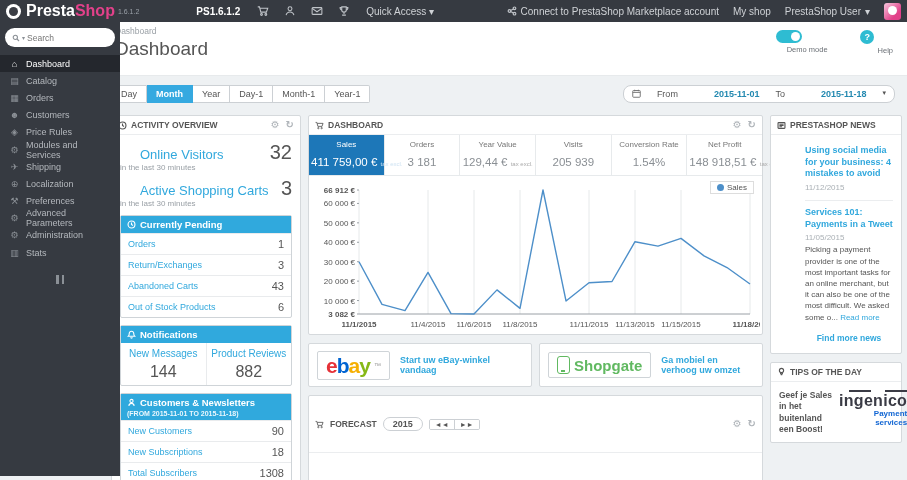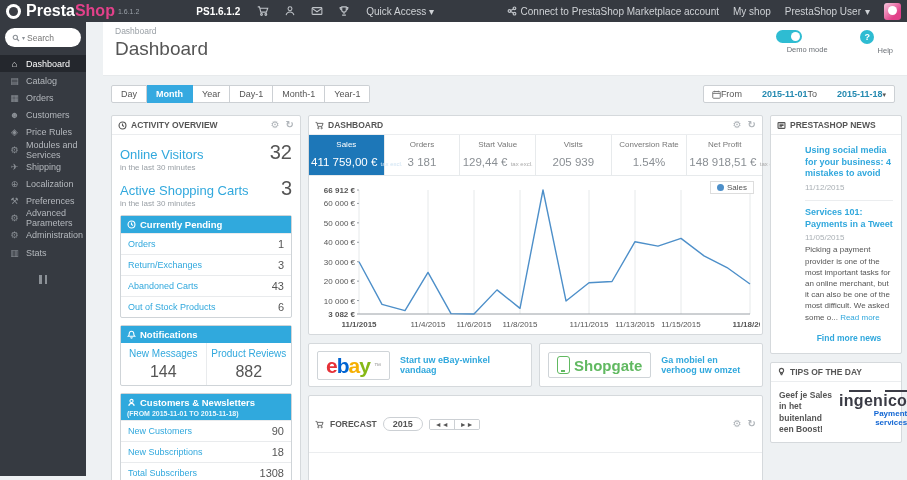--- a/index.html
+++ b/index.html
@@ -18,21 +18,21 @@
   .tb-icon { width:13px; height:13px; display:inline-flex; align-items:center; justify-content:center; cursor:pointer; }
   .tb-icon svg { width:12px; height:12px; stroke:#c0c4c9; fill:none; stroke-width:1.4; }
   .quick-access { margin-left:16px; cursor:pointer; }
   .tb-right { margin-left:auto; display:flex; align-items:center; gap:14px; }
   .tb-link { display:flex; align-items:center; gap:4px; cursor:pointer; }
   .tb-link svg { width:10px; height:10px; stroke:#c0c4c9; fill:none; stroke-width:1.4; }
   .user-avatar { width:17px; height:17px; border-radius:3px; background:linear-gradient(135deg,#f7c8dd 0%,#e2418a 70%); position:relative; flex:none; cursor:pointer; }
   .user-avatar::after { content:""; position:absolute; left:4px; top:3px; width:9px; height:9px; border-radius:50%; background:#fff; }
 
   
-  .sidebar { position:absolute; left:0; top:22px; bottom:4px; width:86px; background:#363a41; z-index:4; }
+  .sidebar { position:absolute; left:0; top:22px; bottom:4px; width:120px; background:#363a41; z-index:4; }
   .search-wrap { padding:6px 5px 8px; }
   .search-box { background:#fff; border-radius:11px; height:19px; display:flex; align-items:center; padding:0 7px; gap:2px; }
   .search-box svg { width:8px; height:8px; stroke:#8b9096; fill:none; stroke-width:1.6; flex:none; }
   .search-caret { font-size:6px; color:#8b9096; flex:none; }
   .search-box input { border:none; outline:none; width:100%; font-size:8.5px; color:#666; background:transparent; font-family:inherit; }
   .menu-item { display:flex; align-items:center; gap:6px; padding:4px 6px 4px 9px; font-size:9px; color:#b4b8bd; cursor:pointer; height:17.2px; }
   .menu-item .mi-icon { width:11px; text-align:center; font-size:9px; color:#8b9096; flex:none; }
   .menu-item.active { background:#24272d; color:#fff; }
   .menu-item.active .mi-icon { color:#fff; }
   .collapse-btn { margin:14px auto 0; width:12px; display:flex; gap:3px; justify-content:center; cursor:pointer; }
@@ -49,40 +49,40 @@
   .toggle { width:26px; height:13px; border-radius:7px; background:#2ebcd2; position:relative; margin:0 auto; }
   .toggle::after { content:""; position:absolute; right:2px; top:2px; width:9px; height:9px; border-radius:50%; background:#fff; }
   .help-bubble { width:14px; height:14px; border-radius:50%; background:#2ebcd2; color:#fff; font-size:9px; font-weight:bold; line-height:14px; margin:0 auto; }
 
   .toolbar { display:flex; align-items:center; justify-content:space-between; padding:9px 12px 0 8px; }
   .range-group { display:flex; }
   .range-btn { background:#fff; border:1px solid #ccd0d4; border-left-width:0; padding:3px 9px; font-size:9px; color:#555; cursor:pointer; }
   .range-btn:first-child { border-left-width:1px; border-radius:2px 0 0 2px; }
   .range-btn:last-child { border-radius:0 2px 2px 0; }
   .range-btn.active { background:#35a9e0; border-color:#35a9e0; color:#fff; font-weight:bold; }
-  .date-picker { background:#fff; border:1px solid #ccd0d4; border-radius:2px; padding:3px 8px; font-size:9px; color:#555; display:flex; align-items:flex-end; gap:0; cursor:pointer; }
+  .date-picker { background:#fff; border:1px solid #ccd0d4; border-radius:8px; padding:3px 8px; font-size:9px; color:#555; display:flex; align-items:flex-start; gap:16px; cursor:pointer; }
   .date-picker svg { width:9px; height:9px; stroke:#777; fill:none; stroke-width:1.3; }
   .date-picker b { color:#2389b0;margin-left:20px; }
   .date-picker .dp-caret { font-size:7px; color:#555; }
 
   
   .columns { display:flex; gap:7px; align-items:flex-start; padding:12px 5px 0 8px; }
   .col-left { width:190px; flex:none; }
   .col-mid { flex:1; min-width:0; }
   .col-right { width:132px; flex:none; }
   .panel { background:#fff; border:1px solid #d5d9dc; border-radius:2px; margin-bottom:8px; }
   .panel-header { display:flex; align-items:center; gap:4px; padding:4px 6px; border-bottom:1px solid #ebedef; font-size:8.5px; font-weight:bold; color:#555; }
   .panel-header svg { width:9px; height:9px; stroke:#555; fill:none; stroke-width:1.5; flex:none; }
   .panel-tools { margin-left:auto; display:flex; gap:6px; color:#b0b5ba; font-size:10px; }
   .panel-tools span { cursor:pointer; line-height:1; }
 
   
   .activity-body { padding:6px 8px 8px; }
   .metric-row { display:flex; align-items:baseline; }
-  .metric-label { color:#31a8dd; font-size:13px; cursor:pointer; }
+  .metric-label { color:#31a8dd; font-size:13px; cursor:pointer;margin-left:20px; }
   .metric-value { margin-left:auto; font-size:20px; font-weight:300; color:#555; }
   .metric-sub { font-size:8px; color:#9aa0a6; margin:-1px 0 5px; }
   .sub-panel { border:1px solid #cfd4d8; border-radius:2px; margin-top:7px; }
   .sub-panel-header { background:#30a9dd; color:#fff; font-size:9.5px; font-weight:bold; padding:3px 6px; display:flex; align-items:center; gap:4px; }
   .sub-panel-header svg { width:9px; height:9px; stroke:#fff; fill:none; stroke-width:1.5; flex:none; }
   .sub-dates { background:#30a9dd; color:#eaf7fd; font-size:7px; font-weight:bold; padding:0 6px 3px; margin-top:-1px; }
   .sub-row { display:flex; align-items:center; padding:4px 7px; border-top:1px solid #e9ebed; font-size:9px; }
   .sub-row:first-child { border-top:none; }
   .sub-row .sr-label { color:#31a8dd; cursor:pointer; }
   .sub-row .sr-value { margin-left:auto; font-size:11px; color:#555; }
@@ -428,21 +428,21 @@
         <div class="kpi-row">
           <div class="kpi active">
             <div class="k-label">Sales</div>
             <div class="k-value"><span>411 759,00 €</span> <span class="k-sub">tax excl.</span></div>
           </div>
           <div class="kpi">
             <div class="k-label">Orders</div>
             <div class="k-value"><span>3 181</span></div>
           </div>
           <div class="kpi">
-            <div class="k-label">Start Value</div>
+            <div class="k-label">Year Value</div>
             <div class="k-value"><span>129,44 €</span> <span class="k-sub">tax excl.</span></div>
           </div>
           <div class="kpi">
             <div class="k-label">Visits</div>
             <div class="k-value"><span>205 939</span></div>
           </div>
           <div class="kpi">
             <div class="k-label">Conversion Rate</div>
             <div class="k-value"><span>1.54%</span></div>
           </div>

